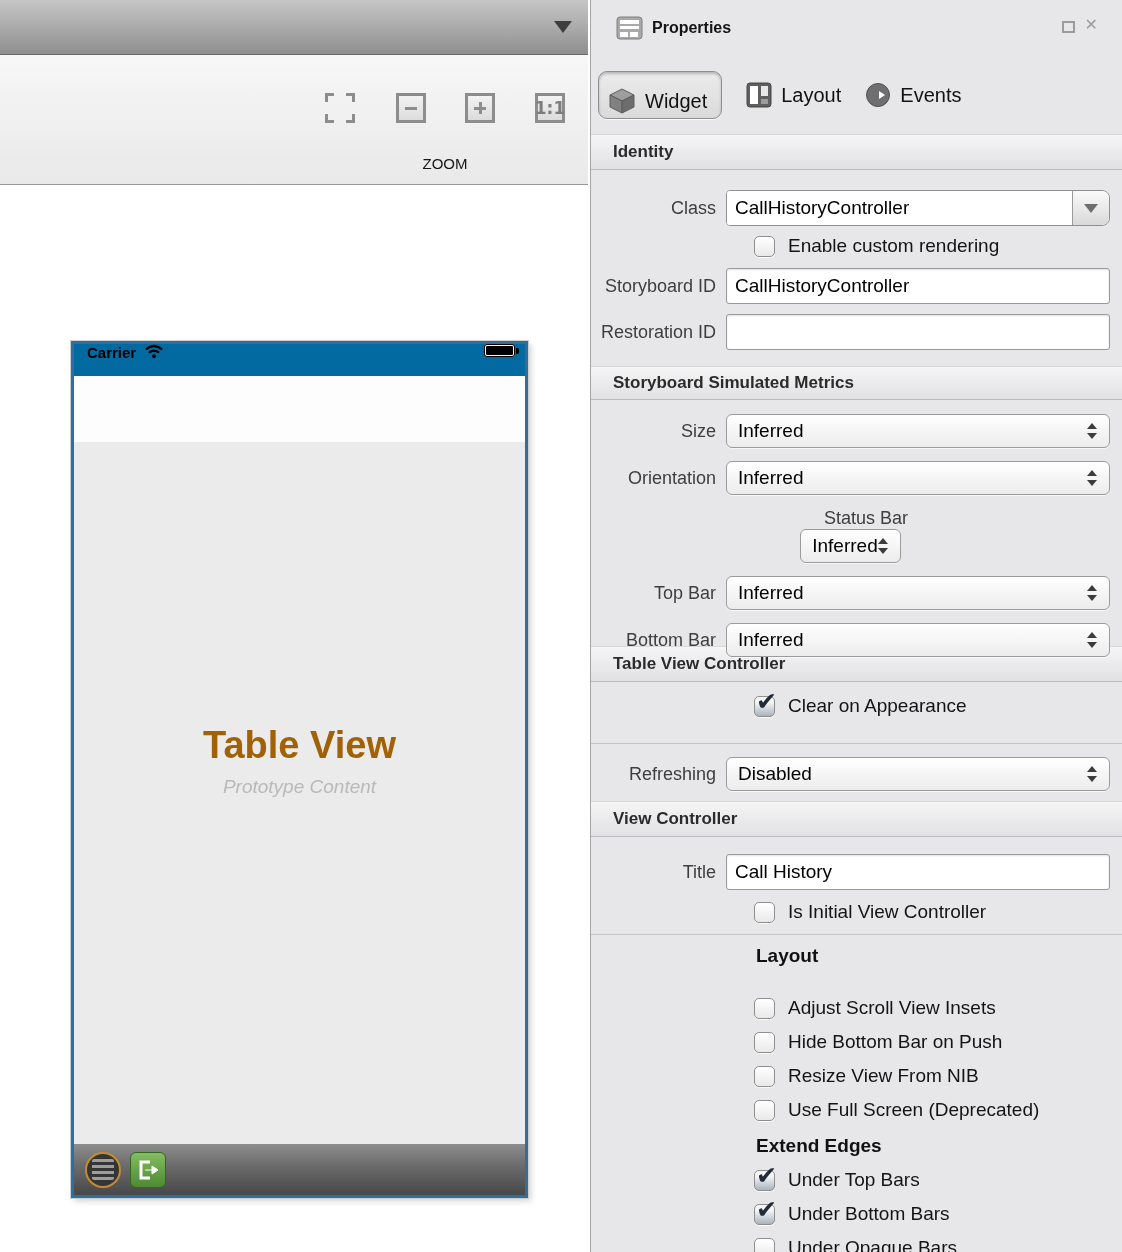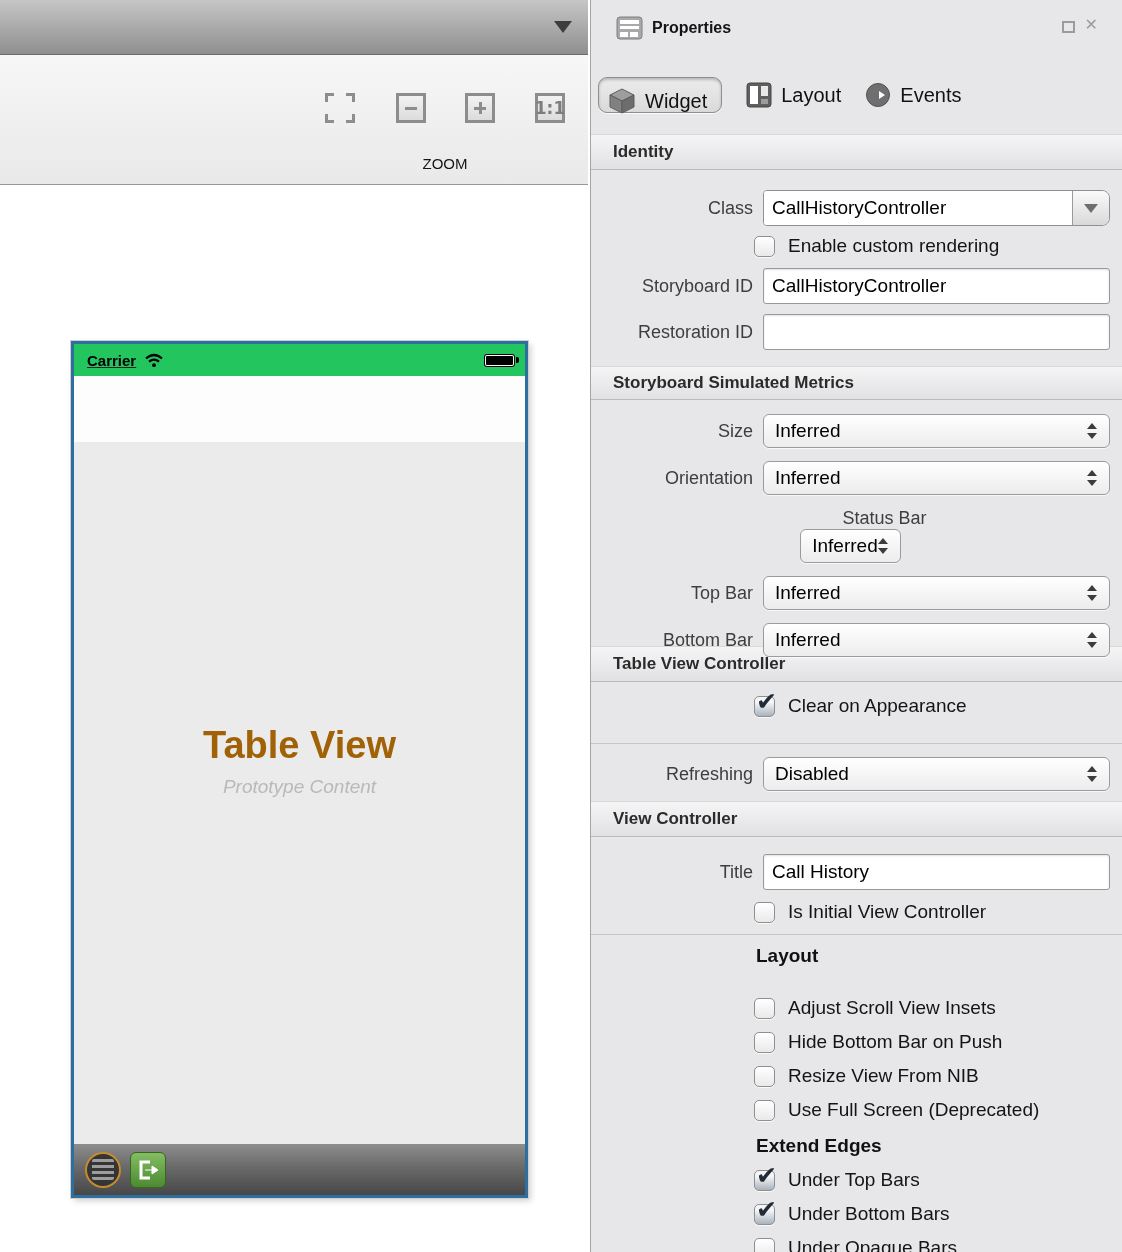--- a/index.html
+++ b/index.html
@@ -51,22 +51,22 @@
   .design-canvas { position:absolute; left:0; top:186px; right:0; bottom:0; background:#fff; }
 
   
   .vc-frame {
     position:absolute; left:71px; top:155px; width:457px; height:857px;
     border:3px solid #2e6f9f; background:#fff;
     box-shadow:0 0 0 1px #cfcfcf, 3px 3px 6px rgba(0,0,0,.18);
     display:flex; flex-direction:column;
   }
   .status-bar {
-    height:32px; background:#22c55e; display:flex; align-items:center;
-    padding:0 10px 0 13px; flex:none;text-decoration:underline;
+    height:32px; background:#0369a1; display:flex; 
+    padding:0 10px 0 13px; flex:none;
   }
   .carrier-label { font-size:15px; font-weight:bold; color:#000; }
   .wifi { margin-left:8px; }
   .status-spacer { flex:1; }
   .battery { position:relative; width:31px; height:13px; background:#000; border-radius:3px;
     box-shadow:inset 0 0 0 1px #000, inset 0 0 0 2px #f7f7f7; }
   .battery::after { content:""; position:absolute; right:-4px; top:3.5px; width:3px; height:6px;
     background:#000; border-radius:0 2px 2px 0; }
   .nav-band { height:66px; background:#fdfdfd; flex:none; }
   .table-area { flex:1; background:#ebebeb; position:relative; }
@@ -103,36 +103,36 @@
   .panel-title { font-size:16px; font-weight:bold; color:#141414; margin-left:9px; }
   .float-icon { position:absolute; right:47px; top:21px; width:13px; height:12px;
     border:2px solid #9b9b9b; cursor:pointer; }
   .close-icon { position:absolute; right:24px; top:17px; color:#9b9b9b; font-size:16px;
     font-weight:bold; cursor:pointer; line-height:1; }
   .close-icon::before { content:"\2715"; }
 
   .panel-tabs { height:78px; display:flex; align-items:center; padding-left:7px; }
   .tab { display:flex; align-items:center; gap:9px; cursor:pointer; font-size:20px; color:#111; }
   .tab-selected {
-    border:1px solid #8e8e8e; border-radius:9px; height:36px; padding:12px 14px 0 9px;
+    border:1px solid #8e8e8e; border-radius:9px; height:48px; padding:12px 14px 0 9px;
     background:linear-gradient(#ececec,#dadada);
     box-shadow:inset 0 2px 3px rgba(0,0,0,.22), 0 1px 0 rgba(255,255,255,.8);
   }
   .tab + .tab { margin-left:24px; }
 
   .section-header {
     height:36px; display:flex; align-items:center; padding-left:22px;
     background:linear-gradient(#f5f5f6,#e1e1e4);
     border-top:1px solid #d8d8db; border-bottom:1px solid #bbbbbf;
     font-size:17px; font-weight:bold; color:#2b2b2b;
   }
   .sec-body { padding-right:12px; }
 
   .prop-row { display:flex; align-items:center; }
-  .prop-label { width:172px; flex:none; text-align:right; padding-right:10px;
+  .prop-label { width:135px; flex:none; text-align:right; padding-right:10px;
     font-size:18px; color:#3e3e3e; }
   .field-area { flex:1; }
 
   .text-field {
     width:100%; height:36px; border:1px solid #999; border-radius:3px; background:#fff;
     font-family:inherit; font-size:19px; color:#000; padding:0 8px;
     box-shadow:inset 0 1px 2px rgba(0,0,0,.12);
   }
   .combo { display:flex; height:36px; width:100%; border:1px solid #909090; border-radius:4px 8px 8px 4px;
     background:#fff; overflow:hidden; box-shadow:inset 0 1px 1px rgba(0,0,0,.1); }

